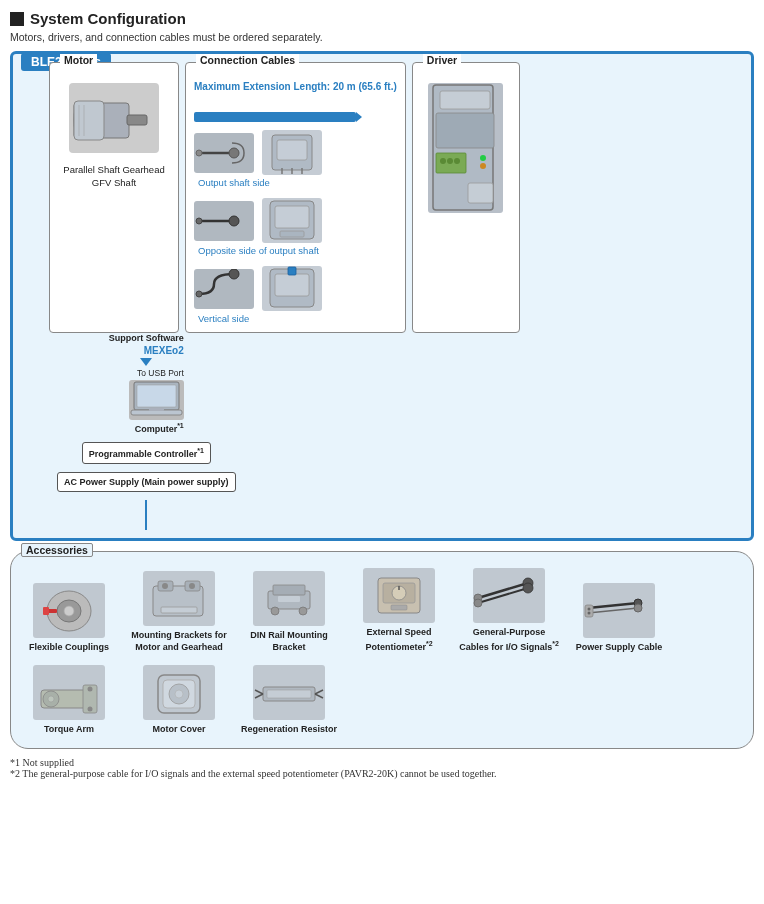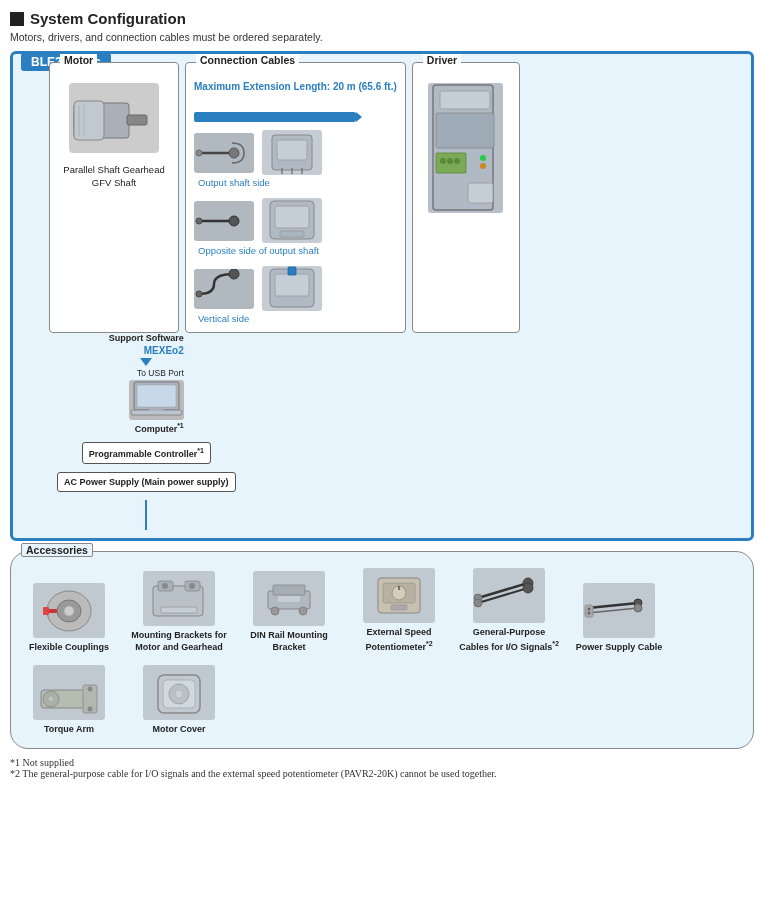--- a/index.html
+++ b/index.html
@@ -582,19 +582,33 @@
         <svg width="72" height="55" viewBox="0 0 72 55" xmlns="http://www.w3.org/2000/svg">
           <rect x="15" y="10" width="42" height="38" rx="6" fill="#c0c8d0" stroke="#888" stroke-width="1.5"></rect>
           <rect x="20" y="15" width="32" height="28" rx="4" fill="#d0d8e0" stroke="#aaa" stroke-width="0.8"></rect>
           <circle cx="36" cy="29" r="10" fill="#b8c0c8" stroke="#999" stroke-width="0.8"></circle>
           <circle cx="36" cy="29" r="4" fill="#c8d0d8" stroke="#aaa" stroke-width="0.5"></circle>
         </svg>
       </div>
       <div class="acc-caption">Motor Cover</div>
     </div>
 
+    <div class="acc-item">
+      <div class="acc-img">
+        <svg width="72" height="55" viewBox="0 0 72 55" xmlns="http://www.w3.org/2000/svg">
+          <rect x="10" y="22" width="52" height="14" rx="2" fill="#b0b8c0" stroke="#888" stroke-width="1"></rect>
+          <rect x="14" y="25" width="44" height="8" rx="1" fill="#c5cdd5" stroke="#999" stroke-width="0.5"></rect>
+
+          <line x1="10" y1="29" x2="2" y2="25" stroke="#555" stroke-width="1.5"></line>
+          <line x1="10" y1="29" x2="2" y2="33" stroke="#555" stroke-width="1.5"></line>
+          <line x1="62" y1="29" x2="70" y2="25" stroke="#555" stroke-width="1.5"></line>
+          <line x1="62" y1="29" x2="70" y2="33" stroke="#555" stroke-width="1.5"></line>
+        </svg>
+      </div>
+      <div class="acc-caption">Regeneration Resistor</div>
+    </div>
   </div>
 </div>
 
 <div class="footnotes">
   <div>*1 Not supplied</div>
   <div>*2 The general-purpose cable for I/O signals and the external speed potentiometer (PAVR2-20K) cannot be used together.</div>
 </div>
 
 </body></html>

